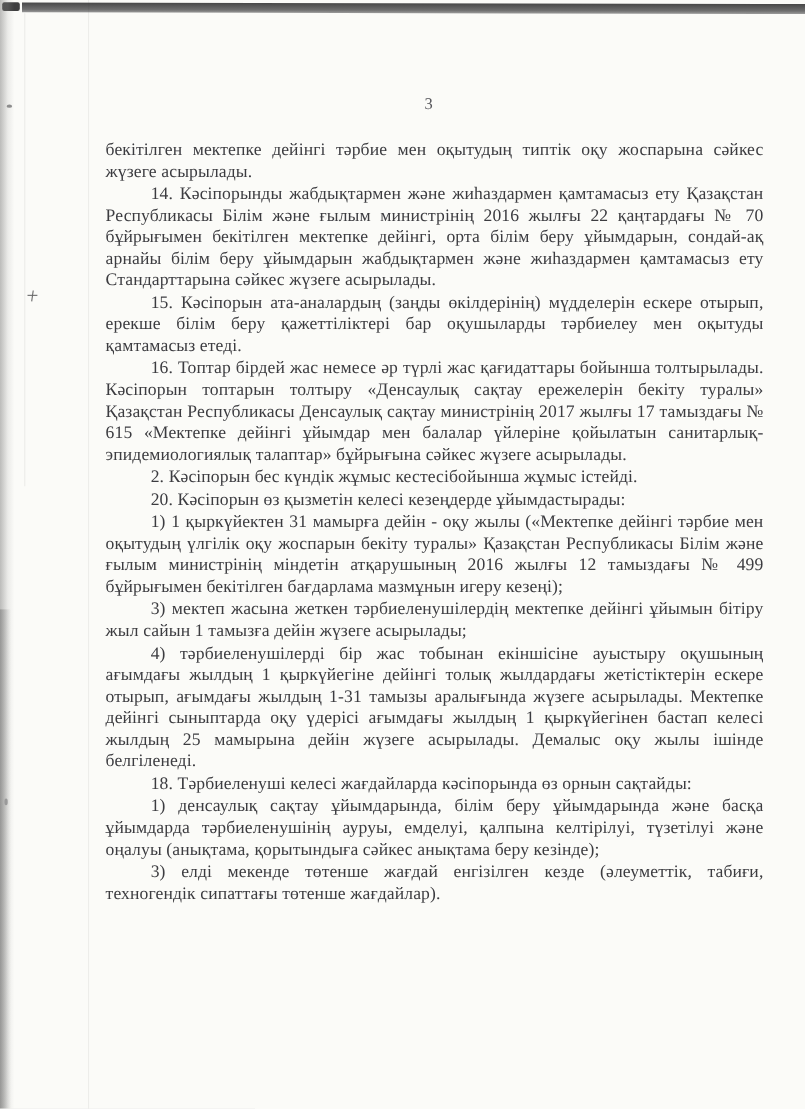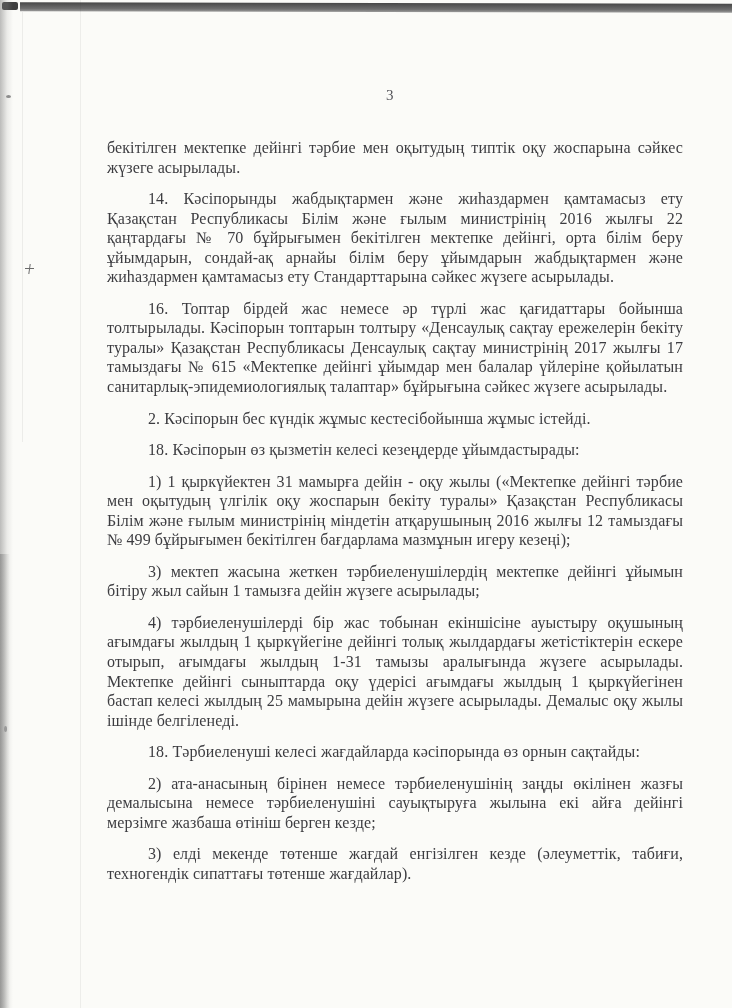--- a/index.html
+++ b/index.html
@@ -123,21 +123,21 @@
     left: 95px;
     top: 126px;
     width: 600px;
     font-size: 16px;
     line-height: 19.55px;
     color: #3c3c40;
     text-align: justify;
     letter-spacing: 0.1px;
   }
   .text-block p {
-    margin: 12px;
+    margin: 1px;
     text-indent: 41px;
   }
   .text-block p.no-indent {
     text-indent: 0;
   }
 </style>
 </head>
 <body>
 
 <div class="page">
@@ -150,24 +150,25 @@
   <div class="scan-crease-short"></div>
   <div class="scan-speck"></div>
   <div class="scan-mark-plus"></div>
   <div class="scan-speck-2"></div>
 
   <div class="page-number">3</div>
 
   <div class="text-block">
     <p class="no-indent">бекітілген мектепке дейінгі тәрбие мен оқытудың типтік оқу жоспарына сәйкес жүзеге асырылады.</p>
     <p>14. Кәсіпорынды жабдықтармен және жиһаздармен қамтамасыз ету Қазақстан Республикасы Білім және ғылым министрінің 2016 жылғы 22 қаңтардағы № 70 бұйрығымен бекітілген мектепке дейінгі, орта білім беру ұйымдарын, сондай-ақ арнайы білім беру ұйымдарын жабдықтармен және жиһаздармен қамтамасыз ету Стандарттарына сәйкес жүзеге асырылады.</p>
+    <p>15. Кәсіпорын ата-аналардың (заңды өкілдерінің) мүдделерін ескере отырып, ерекше білім беру қажеттіліктері бар оқушыларды тәрбиелеу мен оқытуды қамтамасыз етеді.</p>
     <p>16. Топтар бірдей жас немесе әр түрлі жас қағидаттары бойынша толтырылады. Кәсіпорын топтарын толтыру «Денсаулық сақтау ережелерін бекіту туралы» Қазақстан Республикасы Денсаулық сақтау министрінің 2017 жылғы 17 тамыздағы № 615 «Мектепке дейінгі ұйымдар мен балалар үйлеріне қойылатын санитарлық-эпидемиологиялық талаптар» бұйрығына сәйкес жүзеге асырылады.</p>
     <p>2. Кәсіпорын бес күндік жұмыс кестесібойынша жұмыс істейді.</p>
-    <p>18. Кәсіпорын өз қызметін келесі кезеңдерде ұйымдастырады:</p>
+    <p>20. Кәсіпорын өз қызметін келесі кезеңдерде ұйымдастырады:</p>
     <p>1) 1 қыркүйектен 31 мамырға дейін - оқу жылы («Мектепке дейінгі тәрбие мен оқытудың үлгілік оқу жоспарын бекіту туралы» Қазақстан Республикасы Білім және ғылым министрінің міндетін атқарушының 2016 жылғы 12 тамыздағы № 499 бұйрығымен бекітілген бағдарлама мазмұнын игеру кезеңі);</p>
     <p>3) мектеп жасына жеткен тәрбиеленушілердің мектепке дейінгі ұйымын бітіру жыл сайын 1 тамызға дейін жүзеге асырылады;</p>
     <p>4) тәрбиеленушілерді бір жас тобынан екіншісіне ауыстыру оқушының ағымдағы жылдың 1 қыркүйегіне дейінгі толық жылдардағы жетістіктерін ескере отырып, ағымдағы жылдың 1-31 тамызы аралығында жүзеге асырылады. Мектепке дейінгі сыныптарда оқу үдерісі ағымдағы жылдың 1 қыркүйегінен бастап келесі жылдың 25 мамырына дейін жүзеге асырылады. Демалыс оқу жылы ішінде белгіленеді.</p>
     <p>18. Тәрбиеленуші келесі жағдайларда кәсіпорында өз орнын сақтайды:</p>
-    <p>2) ата-анасының бірінен немесе тәрбиеленушінің заңды өкілінен жазғы демалысына немесе тәрбиеленушіні сауықтыруға жылына екі айға дейінгі мерзімге жазбаша өтініш берген кезде;</p>
+    <p>1) денсаулық сақтау ұйымдарында, білім беру ұйымдарында және басқа ұйымдарда тәрбиеленушінің ауруы, емделуі, қалпына келтірілуі, түзетілуі және оңалуы (анықтама, қорытындыға сәйкес анықтама беру кезінде);</p>
     <p>3) елді мекенде төтенше жағдай енгізілген кезде (әлеуметтік, табиғи, техногендік сипаттағы төтенше жағдайлар).</p>
   </div>
 
 </div>
 
 </body></html>

